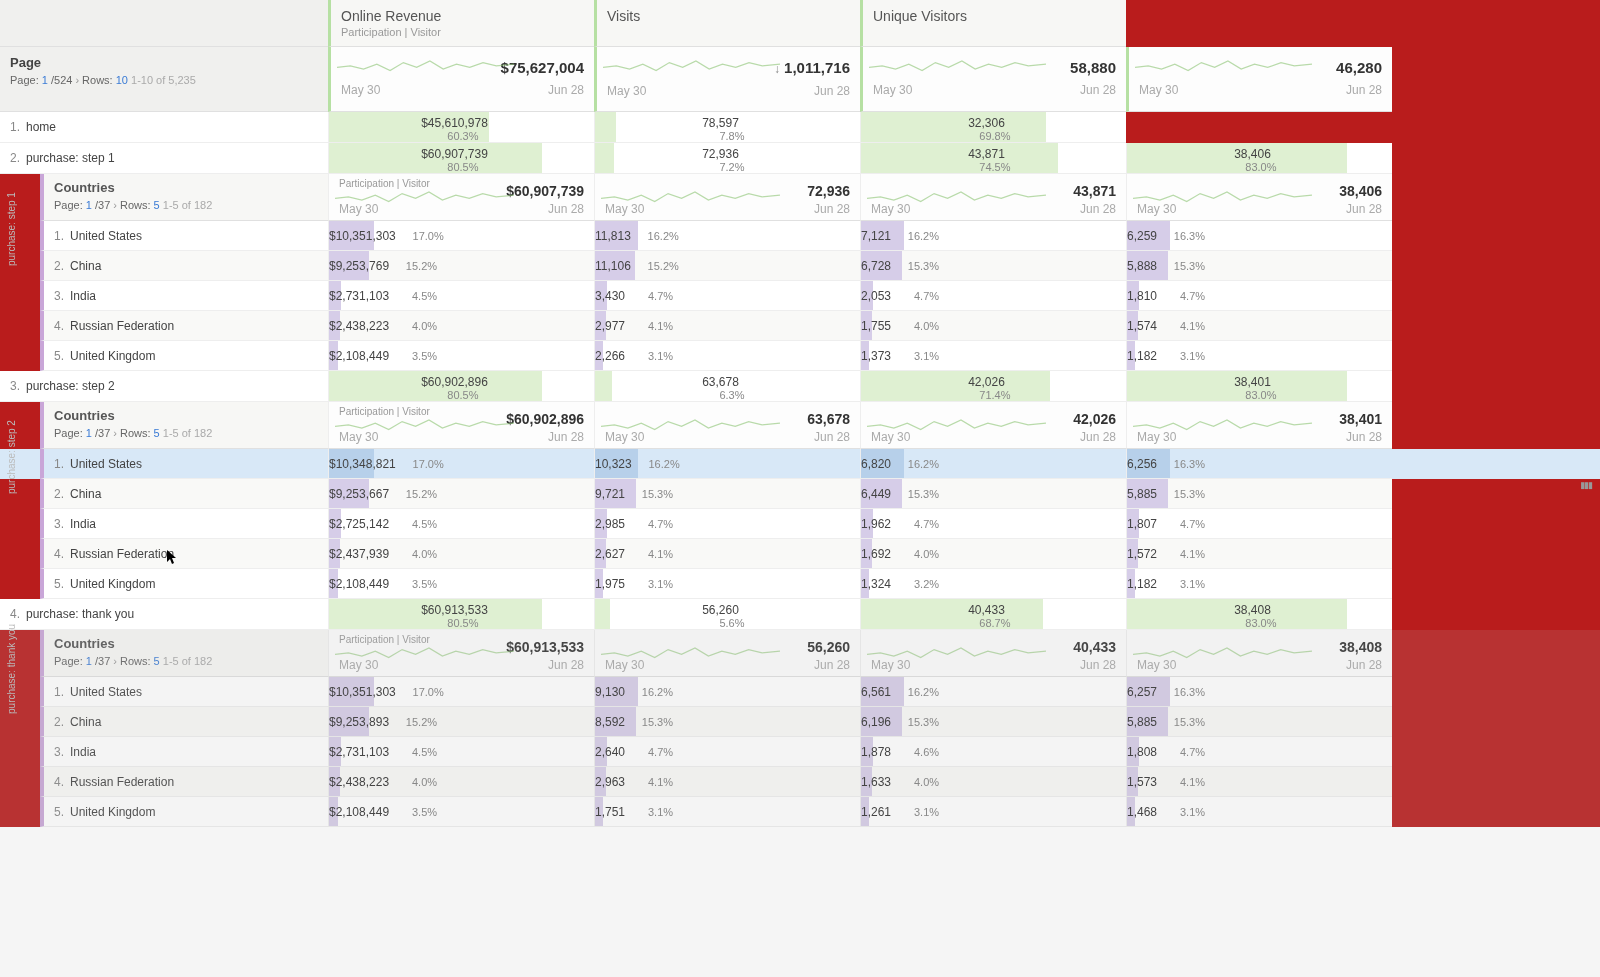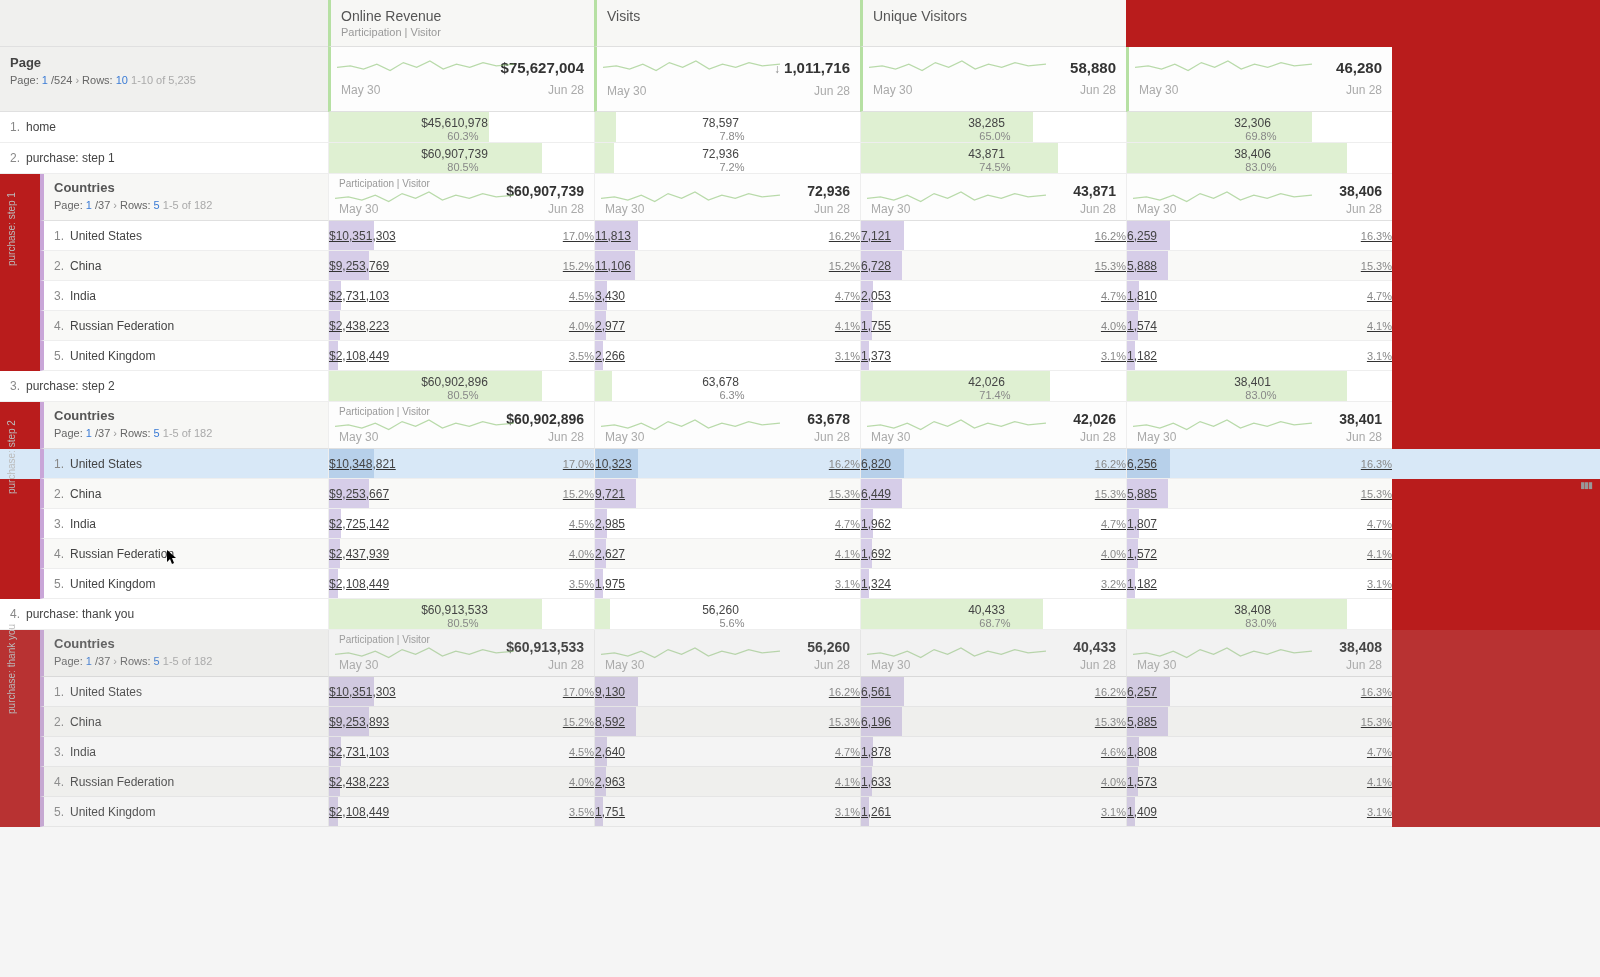--- a/index.html
+++ b/index.html
@@ -114,22 +114,21 @@
     padding: 0 10px;
   }
   .crow-dim .idx { color: #888; width: 16px; display:inline-block; }
   .crow-dim .label { color: #444; }
   .crow-metric {
     position: relative;
     border-bottom: 1px solid #eee;
     border-left: 1px solid #eee;
     height: 30px;
     background: #fff;
-    display: flex; align-items: center; justify-content: space-between;
-    text-decoration: underline;
+    display: flex; align-items: center; justify-content: flex-start;
   }
   .crow-metric .hbar {
     position: absolute; left: 0; top: 0; bottom: 0;
     background: #d6cde8;
   }
   .crow-metric .val { position: relative; z-index: 1; color: #444; font-size: 12px; padding-right: 6px; }
   .crow-metric .pct { position: relative; z-index: 1; color: #888; font-size: 11px; width: 42px; text-align: right; }
 
   .alt { background: #f9f9f7 !important; }
   .highlight, .highlight .crow-metric, .highlight .crow-dim { background: #d8e8f7 !important; }
@@ -227,25 +226,20 @@
           <div class="hbar" style="width:60.3%"></div>
           <span class="val">$45,610,978</span>
           <span class="pct">60.3%</span>
         </div>
         <div class="prow-metric">
           <div class="hbar" style="width:7.8%"></div>
           <span class="val">78,597</span>
           <span class="pct">7.8%</span>
         </div>
         <div class="prow-metric">
-          <div class="hbar" style="width:65%"></div>
-          <span class="val">38,285</span>
-          <span class="pct">65.0%</span>
-        </div>
-        <div class="prow-metric">
           <div class="hbar" style="width:69.8%"></div>
           <span class="val">32,306</span>
           <span class="pct">69.8%</span>
         </div>
       </div>
     </div>
     <div class="section-wrap">
       <div class="grid">
         <div class="prow-dim">
           <span class="idx">2.</span> 
@@ -852,21 +846,21 @@
           <span class="val">1,751</span>
           <span class="pct">3.1%</span>
         </div>
         <div class="crow-metric">
           <div class="hbar" style="width:3.1%"></div>
           <span class="val">1,261</span>
           <span class="pct">3.1%</span>
         </div>
         <div class="crow-metric">
           <div class="hbar" style="width:3.1%"></div>
-          <span class="val">1,409</span>
+          <span class="val">1,468</span>
           <span class="pct">3.1%</span>
         </div>
       </div>
       <div class="dim-overlay" style="top:31px;"></div>
     </div>
   </div>
 
 <div class="cursor" style="left:167px; top:550px;">
   <svg viewBox="0 0 12 16">
       <path d="M0 0 L0 12 L3 9 L5 14 L7 13 L5 8 L9 8 Z" fill="#000"></path>

